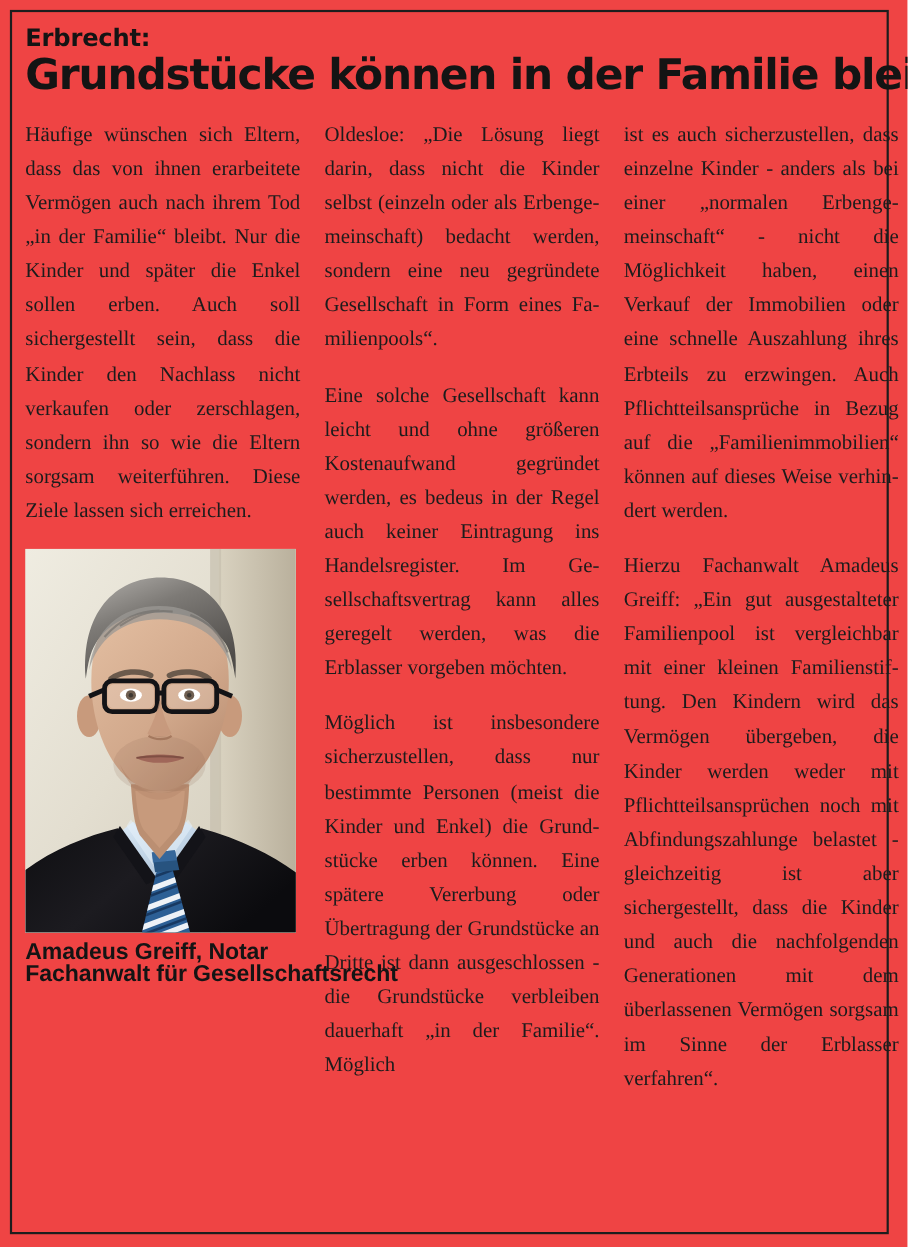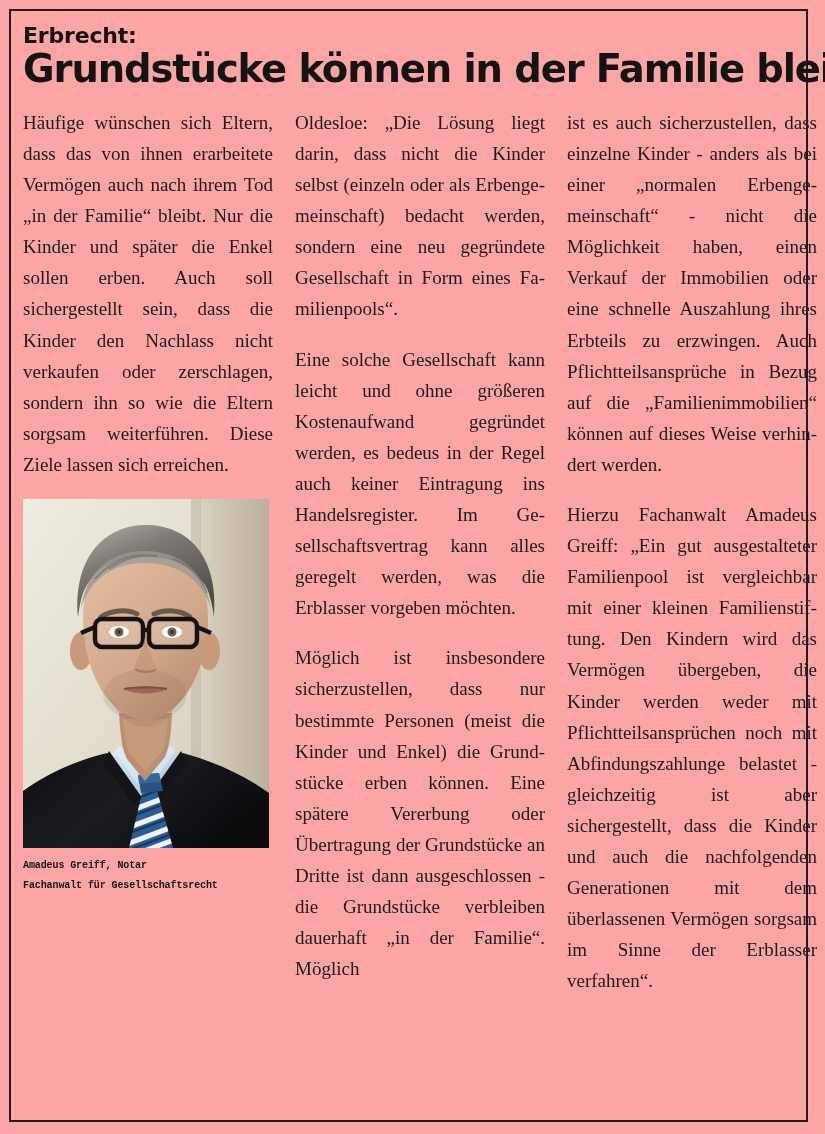--- a/index.html
+++ b/index.html
@@ -15,21 +15,21 @@
     font-family: "Liberation Serif", "DejaVu Serif", serif;
     color: #1a1a1a;
   }
 
   .page {
     position: relative;
     box-sizing: border-box;
     width: 825px;
     height: 1134px;
     padding: 9px 12px 10px 9px;
-    background: #fca5a5;
+    background: #ef4444;
   }
 
   .page-frame {
     position: absolute;
     left: 9px;
     top: 9px;
     right: 17px;
     bottom: 12px;
     border: 2px solid #1d1d1d;
     pointer-events: none;
@@ -97,23 +97,23 @@
   .photo {
     position: relative;
     width: 246px;
     height: 349px;
     overflow: hidden;
     background: #e6e1d4;
   }
   .photo svg { display: block; width: 100%; height: 100%; }
 
   .caption {
-    font-family: Liberation Mono, monospace;
+    font-family: Liberation Sans, sans-serif;
     font-weight: bold;
-    font-size: 10px;
+    font-size: 21px;
     line-height: 20.5px;
     color: #141414;
     margin-top: 8px;
     letter-spacing: -0.1px;
   }
   .caption div { white-space: nowrap; }
 </style>
 </head>
 <body>
 

